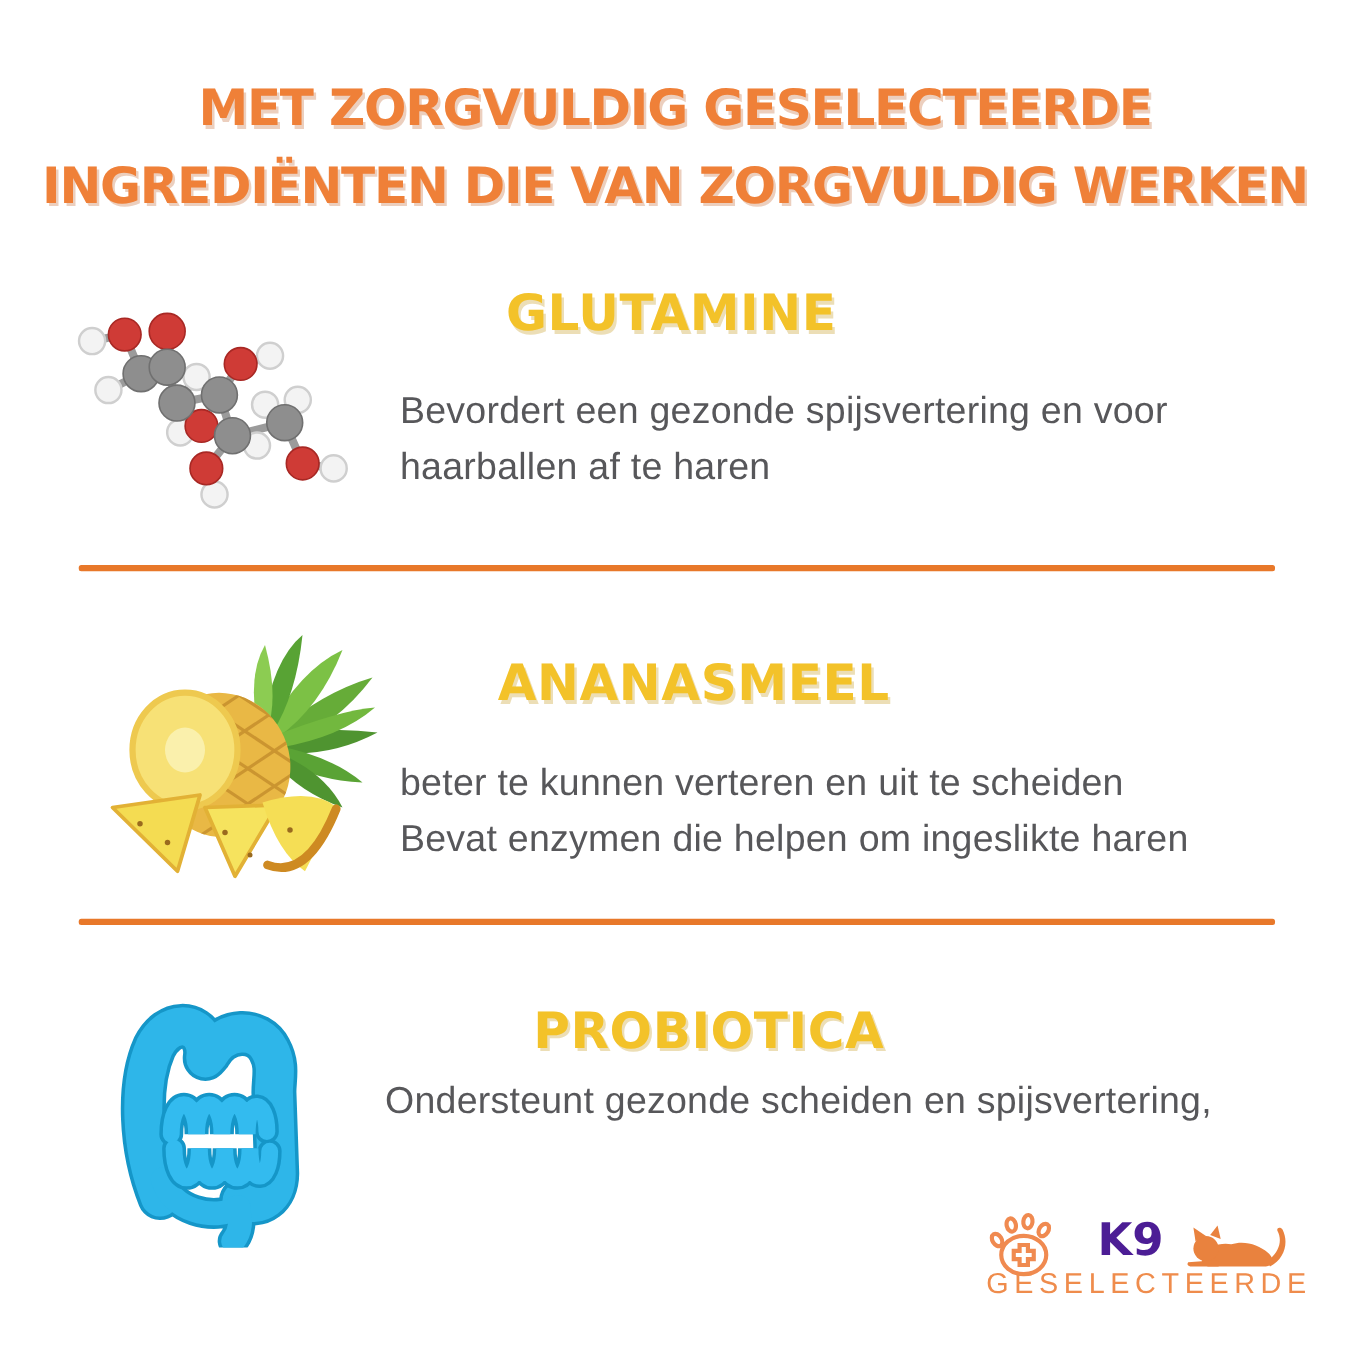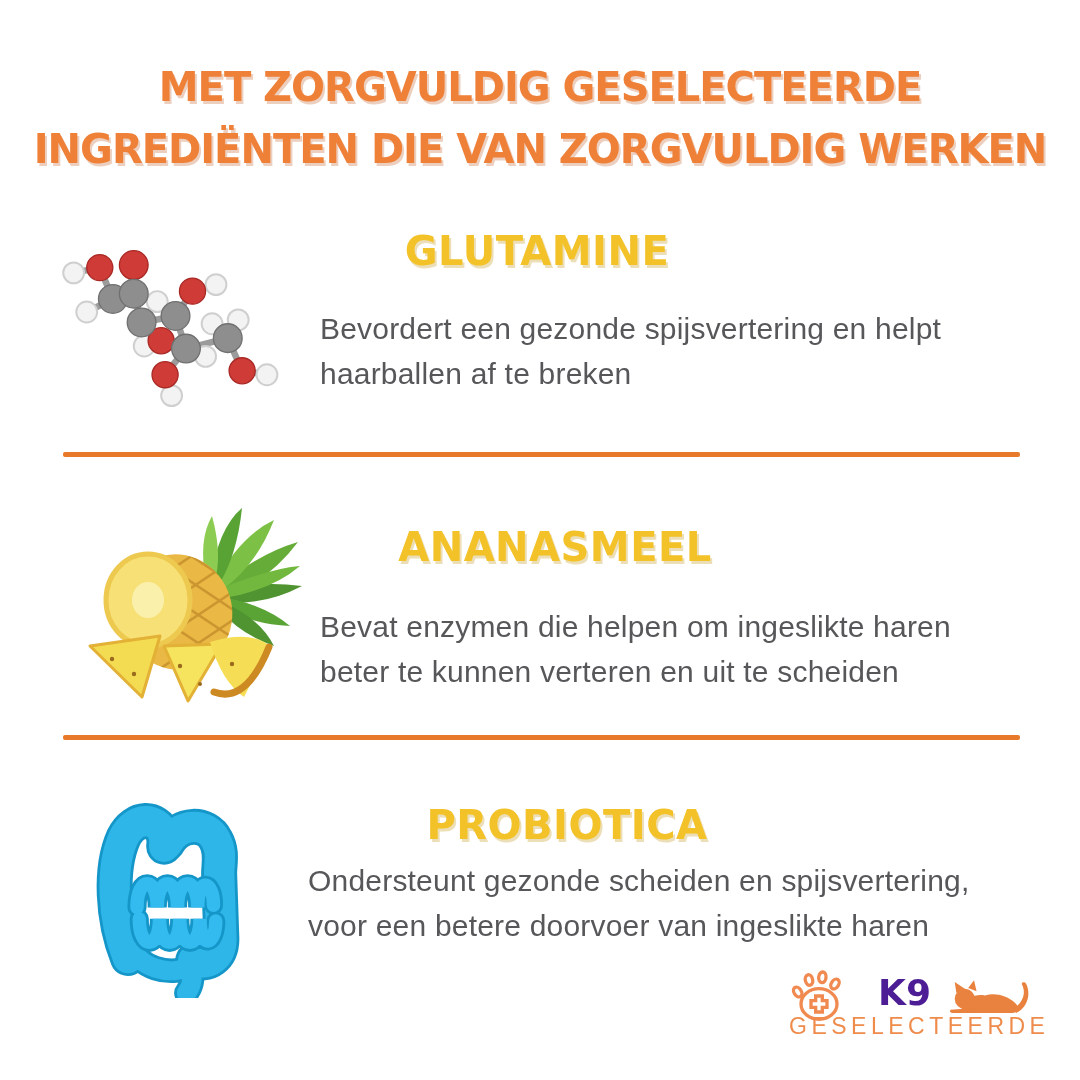--- a/index.html
+++ b/index.html
@@ -108,22 +108,22 @@
       <circle cx="64" cy="62" r="11"></circle>
         <circle cx="80" cy="58" r="11"></circle>
       <circle cx="86" cy="80" r="11"></circle>
         <circle cx="112" cy="75" r="11"></circle>
       <circle cx="120" cy="100" r="11"></circle>
         <circle cx="152" cy="92" r="11"></circle>
     </g>
   </svg>
   <div class="section-heading heading-glutamine">GLUTAMINE</div>
   <div class="section-body body-glutamine">
-    <div>Bevordert een gezonde spijsvertering en helpt</div>
-    <div>haarballen af te breken</div>
+    <div>Bevordert een gezonde spijsvertering en voor</div>
+    <div>haarballen af te haren</div>
   </div>
 
   <div class="divider divider-1"></div>
 
   <svg class="illus illus-pineapple" viewBox="0 0 235 218">
     <defs>
       <clipPath id="bodyclip">
           <ellipse cx="105" cy="118" rx="55" ry="58" transform="rotate(-18 105 118)"></ellipse>
         </clipPath>
     </defs>
@@ -161,22 +161,22 @@
       <path d="M142 198 Q174 210 197 153" stroke="#CE8A22" stroke-width="7" fill="none" stroke-linecap="round"></path>
       <circle cx="40" cy="165" r="2.2" fill="#9A6A1E"></circle>
         <circle cx="62" cy="180" r="2.2" fill="#9A6A1E"></circle>
       <circle cx="108" cy="172" r="2.2" fill="#9A6A1E"></circle>
         <circle cx="160" cy="170" r="2.2" fill="#9A6A1E"></circle>
       <circle cx="128" cy="190" r="2" fill="#9A6A1E"></circle>
     </g>
   </svg>
   <div class="section-heading heading-ananasmeel">ANANASMEEL</div>
   <div class="section-body body-ananasmeel">
+    <div>beter te kunnen verteren en uit te scheiden</div>
     <div>Bevat enzymen die helpen om ingeslikte haren</div>
-    <div>beter te kunnen verteren en uit te scheiden</div>
   </div>
 
   <div class="divider divider-2"></div>
 
   <svg class="illus illus-intestines" viewBox="10 25 160 175">
     <g fill="none" stroke-linecap="round">
       <path d="M42 165 C 28 130 26 85 38 58 C 48 38 68 40 73 54 C 77 64 71 70 77 63 C 88 44 112 44 120 60 C 126 71 123 80 123 90 L 125 148 C 125 164 113 173 100 167" stroke="#1596C8" stroke-width="32"></path>
       <path d="M44 152 C 50 174 80 182 98 172 M 96 172 C 101 180 99 190 94 196" stroke="#1596C8" stroke-width="22"></path>
       <path d="M42 165 C 28 130 26 85 38 58 C 48 38 68 40 73 54 C 77 64 71 70 77 63 C 88 44 112 44 120 60 C 126 71 123 80 123 90 L 125 148 C 125 164 113 173 100 167" stroke="#2EB6E9" stroke-width="27"></path>
       <path d="M44 152 C 50 174 80 182 98 172 M 96 172 C 101 180 99 190 94 196" stroke="#2EB6E9" stroke-width="17"></path>
@@ -184,21 +184,20 @@
     <g fill="none" stroke-linecap="round">
       <path d="M50 120 C 50 92 68 92 68 120 C 68 92 86 92 86 120 C 86 92 104 92 104 120 C 104 92 118 96 118 118" stroke="#1596C8" stroke-width="17"></path>
       <path d="M52 130 C 52 158 70 158 70 130 C 70 158 88 158 88 130 C 88 158 106 158 106 130 C 106 158 120 154 120 132" stroke="#1596C8" stroke-width="17"></path>
       <path d="M50 120 C 50 92 68 92 68 120 C 68 92 86 92 86 120 C 86 92 104 92 104 120 C 104 92 118 96 118 118" stroke="#33BBEF" stroke-width="12"></path>
       <path d="M52 130 C 52 158 70 158 70 130 C 70 158 88 158 88 130 C 88 158 106 158 106 130 C 106 158 120 154 120 132" stroke="#33BBEF" stroke-width="12"></path>
     </g>
   </svg>
   <div class="section-heading heading-probiotica">PROBIOTICA</div>
   <div class="section-body body-probiotica">
     <div>Ondersteunt gezonde scheiden en spijsvertering,</div>
-    <div>voor een betere doorvoer van ingeslikte haren</div>
   </div>
 
   <svg class="logo-paw" viewBox="0 0 90 78" fill="none" stroke="#F08A50" stroke-width="5">
     <ellipse cx="45" cy="51" rx="27" ry="23"></ellipse>
     <path d="M40 39 L50 39 L50 46 L57 46 L57 56 L50 56 L50 63 L40 63 L40 56 L33 56 L33 46 L40 46 Z"></path>
     <ellipse cx="13" cy="33" rx="5.5" ry="8" transform="rotate(-32 13 33)"></ellipse>
     <ellipse cx="30" cy="15" rx="5.5" ry="8" transform="rotate(-12 30 15)"></ellipse>
     <ellipse cx="50" cy="11" rx="5.5" ry="8" transform="rotate(6 50 11)"></ellipse>
     <ellipse cx="69" cy="21" rx="5.5" ry="8" transform="rotate(32 69 21)"></ellipse>
   </svg>

